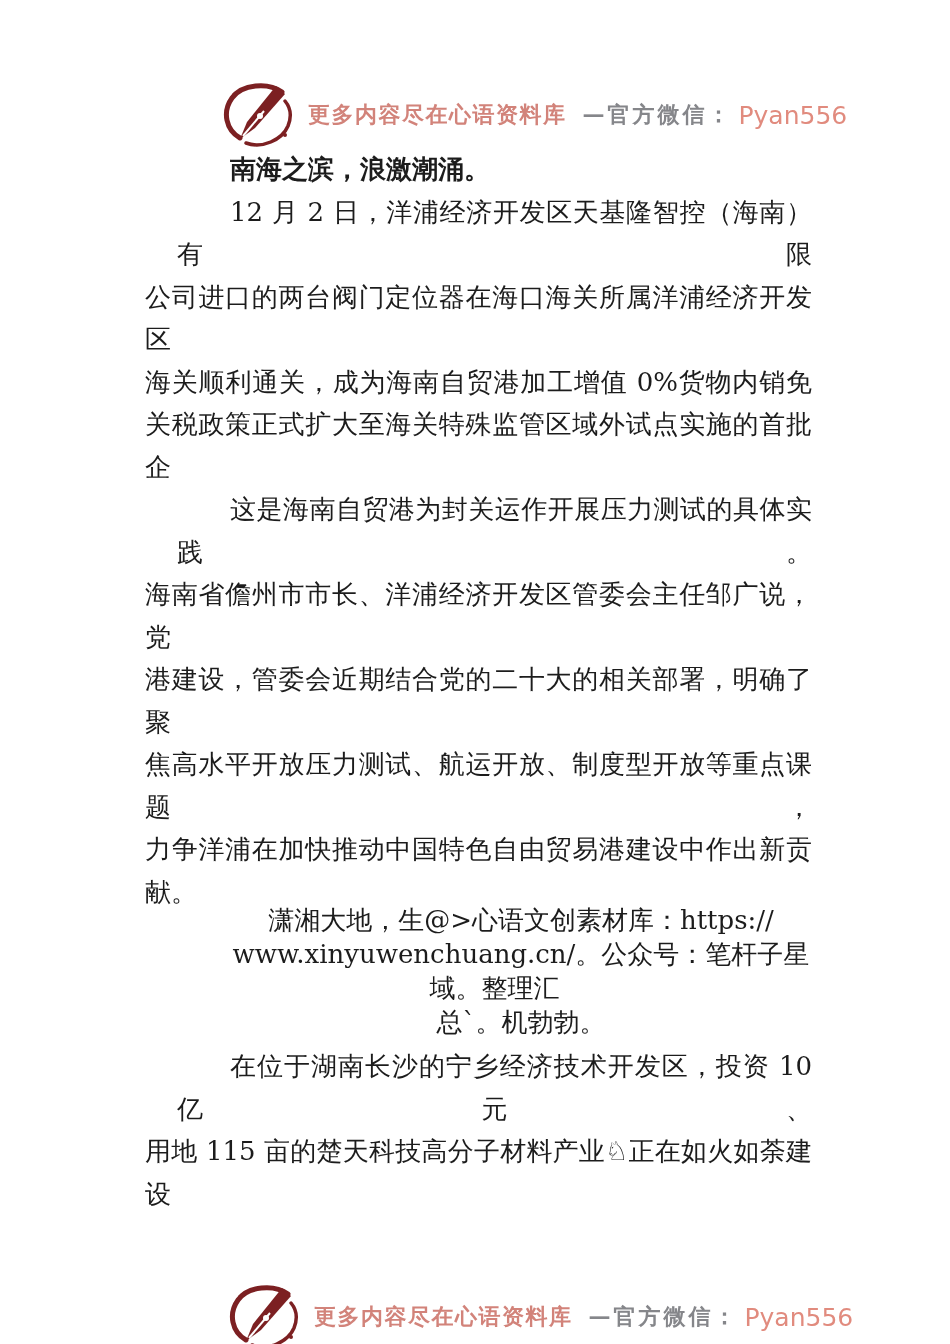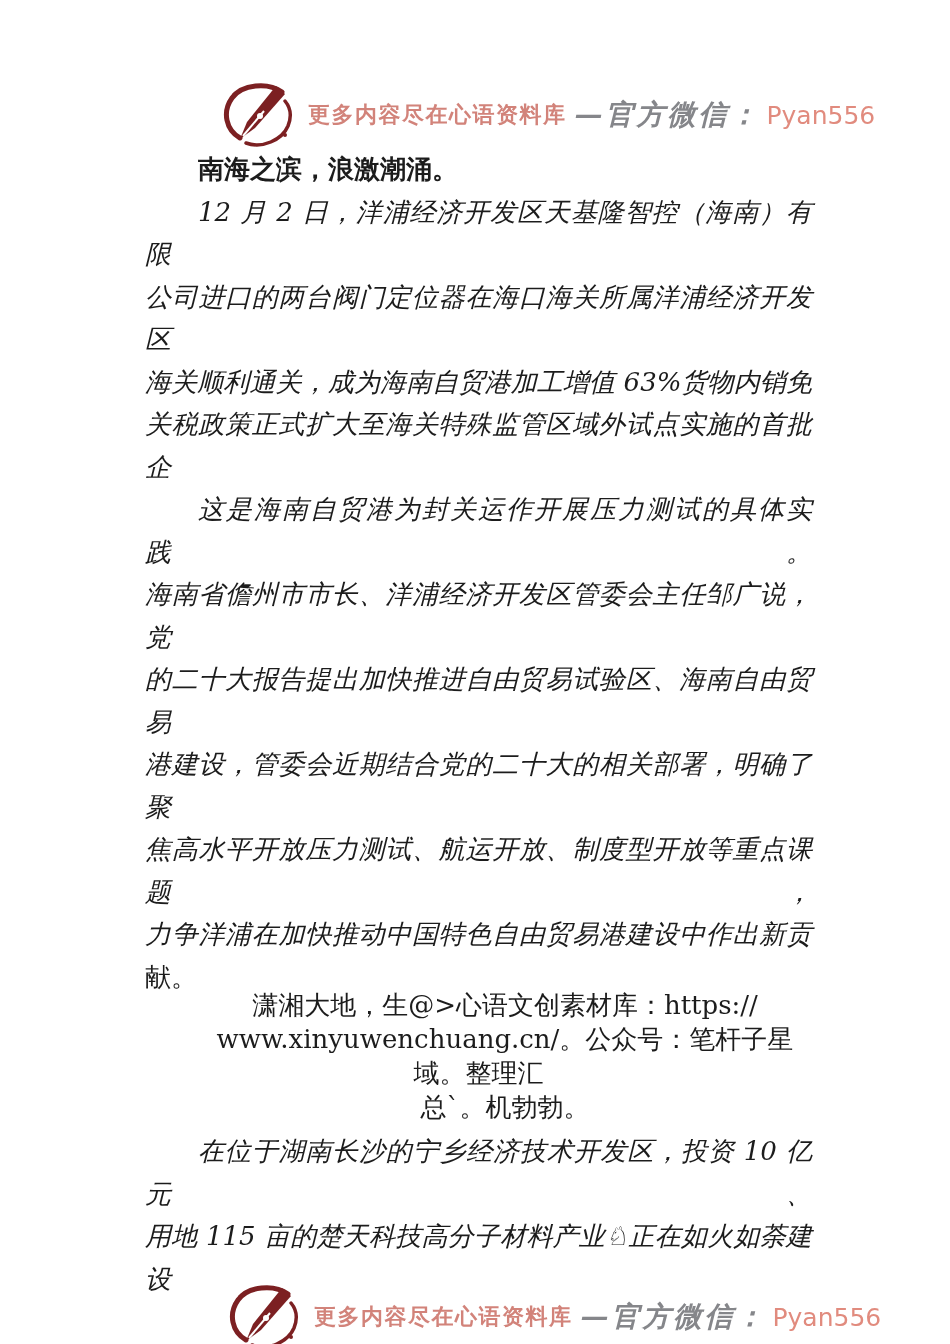--- a/index.html
+++ b/index.html
@@ -9,35 +9,35 @@
   }
   .watermark { position:absolute; display:flex; align-items:center;text-align:center; }
   .watermark.header { left:218px; top:82px; }
   .watermark.footer { left:224px; top:1284px; }
   .wm-logo { width:82px; height:66px; flex:0 0 auto; margin-right:8px; }
   .wm-brand {
     color:var(--salmon,#d2837a); font-size:22px; font-weight:bold;
     letter-spacing:1.5px; white-space:pre;
   }
   .wm-script {
-    color:var(--gray,#85868a); font-size:28px; font-weight:bold; font-style:italic;
-    letter-spacing:3px; margin-left:8px; white-space:pre;
+    color:var(--gray,#85868a); font-size:22px; font-weight:bold; 
+    letter-spacing:3px; margin-left:16px; white-space:pre;
   }
   .wm-id {
     color:var(--salmon_bright,#e18b7e); font-size:25px;
     font-family:"DejaVu Sans","Liberation Sans",sans-serif; margin-left:6px; white-space:pre;
   }
   .doc {
     position:absolute; left:145px; top:148px; width:667px;
     color:var(--text,#1c1c1c);
   }
   .line { font-size:26px; line-height:42.5px; white-space:pre-wrap; }
-  .line.indent { text-indent:53px; }
+  .line.indent { text-indent:53px;margin-left:32px; }
   .line.bold { font-weight:bold; }
-  .line.justify { text-align:justify; text-align-last:justify;font-style:italic; }
+  .line.justify { text-align:justify; text-align-last:justify; }
   .line.note { line-height:34px;text-align:center; }
   .line.note-first { margin-top:-10px; }
   .line.note-last { margin-bottom:6px; }
 </style>
 </head>
 <body>
 
 <div class="page">
 
   <div class="watermark header">
@@ -52,25 +52,24 @@
     </svg>
     <span class="wm-brand">更多内容尽在心语资料库</span>
     <span class="wm-script">—官方微信：</span>
     <span class="wm-id">Pyan556</span>
   </div>
 
   <div class="doc">
       <div class="line bold indent">南海之滨，浪激潮涌。</div>
       <div class="line indent justify">12 月 2 日，洋浦经济开发区天基隆智控（海南）有限</div>
       <div class="line justify">公司进口的两台阀门定位器在海口海关所属洋浦经济开发区</div>
-      <div class="line justify">海关顺利通关，成为海南自贸港加工增值 63%货物内销免</div>
+      <div class="line justify">海关顺利通关，成为海南自贸港加工增值 0%货物内销免</div>
       <div class="line justify">关税政策正式扩大至海关特殊监管区域外试点实施的首批企</div>
       <div class="line indent justify">这是海南自贸港为封关运作开展压力测试的具体实践。</div>
       <div class="line justify">海南省儋州市市长、洋浦经济开发区管委会主任邹广说，党</div>
-      <div class="line justify">的二十大报告提出加快推进自由贸易试验区、海南自由贸易</div>
       <div class="line justify">港建设，管委会近期结合党的二十大的相关部署，明确了聚</div>
       <div class="line justify">焦高水平开放压力测试、航运开放、制度型开放等重点课题，</div>
       <div class="line justify">力争洋浦在加快推动中国特色自由贸易港建设中作出新贡</div>
       <div class="line">献。</div>
       <div class="line note indent note-first">潇湘大地，生@&gt;心语文创素材库：https://</div>
       <div class="line note indent">www.xinyuwenchuang.cn/。公众号：笔杆子星域。整理汇</div>
       <div class="line note indent note-last">总`。机勃勃。</div>
       <div class="line indent justify">在位于湖南长沙的宁乡经济技术开发区，投资 10 亿元、</div>
       <div class="line justify">用地 115 亩的楚天科技高分子材料产业♘正在如火如荼建设</div>
     </div>

